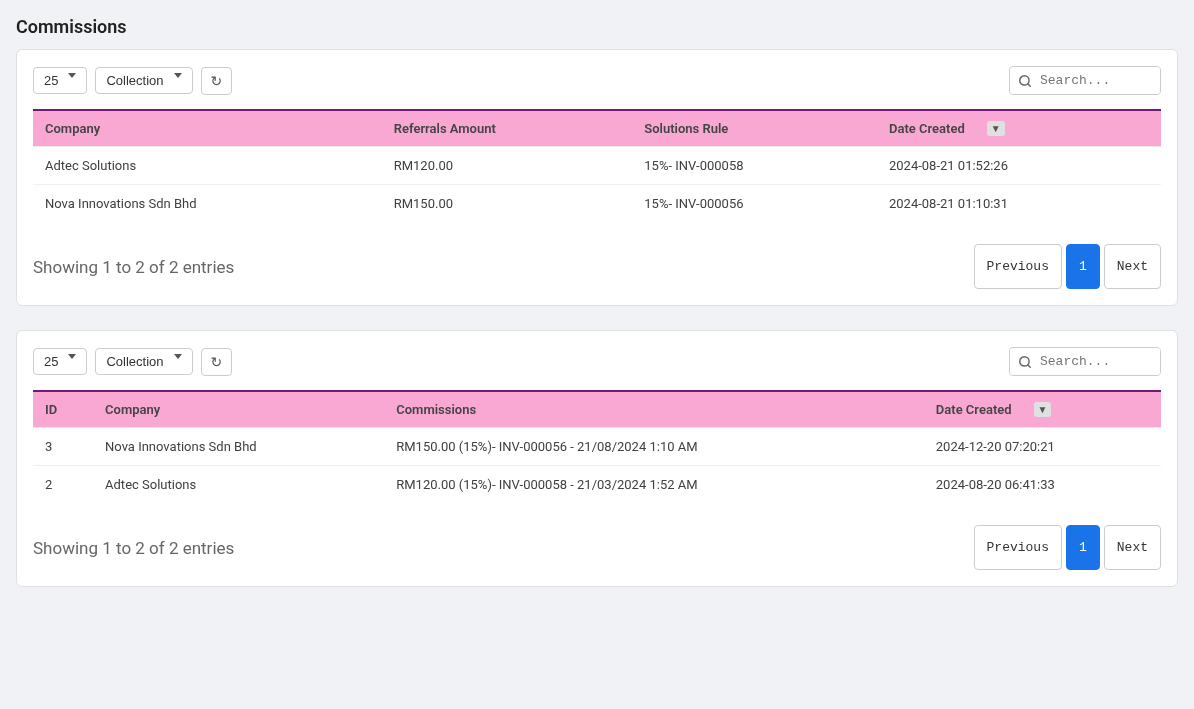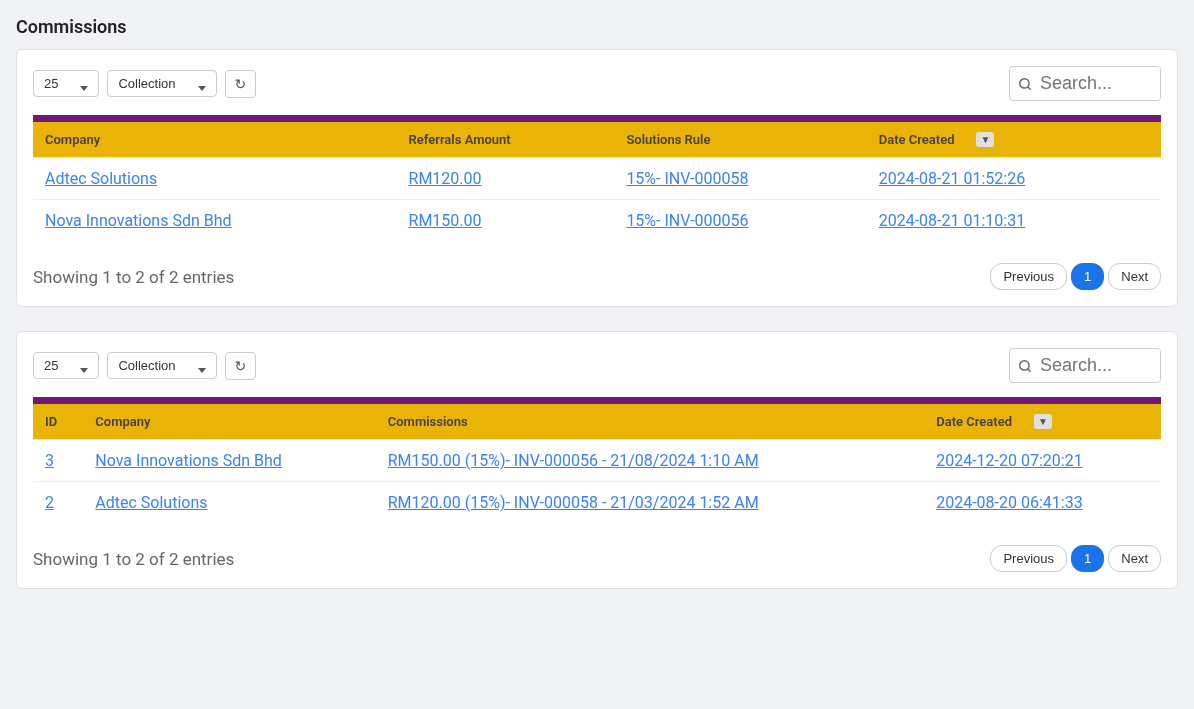--- a/index.html
+++ b/index.html
@@ -29,22 +29,22 @@
       justify-content: space-between;
       margin-bottom: 14px;
     }
     .toolbar-left {
       display: flex;
       align-items: center;
       gap: 8px;
     }
     .select-btn {
       display: flex;
-      align-items: flex-end;
-      gap: 20px;
+      align-items: flex-start;
+      gap: 8px;
       border: 1px solid #ccc;
       border-radius: 4px;
       padding: 5px 10px;
       background: #fff;
       cursor: pointer;
       font-size: 13px;
       color: #333;
     }
     .refresh-btn {
       border: 1px solid #ccc;
@@ -69,48 +69,48 @@
       border: none;
       cursor: pointer;
       color: #555;
       display: flex;
       align-items: center;
     }
     .search-input {
       border: none;
       outline: none;
       padding: 6px 8px 6px 0;
-      font-size: 18px;
+      font-size: 13px;
       color: #999;
       width: 120px;
       background: #fff;
+      font-family: Liberation Mono, monospace;
     }
     table {
       width: 100%;
       border-collapse: collapse;
     }
     thead tr {
-      background: #eab308;
-      border-top: 7px solid #701a75;
+      background: #f9a8d4;
+      border-top: 2px solid #701a75;
       border-bottom: 1px solid #e8e8e8;
     }
     th {
       text-align: left;
       padding: 10px 12px;
       font-weight: 600;
       font-size: 13px;
       color: #444;
       white-space: nowrap;
     }
     td {
       padding: 11px 12px;
       border-bottom: 1px solid #f0f0f0;
-      font-size: 16px;
-      color: #3b82f6;
-      text-decoration: underline;
+      font-size: 13px;
+      color: #404040;
     }
     tr:last-child td { border-bottom: none; }
     .th-sort {
       display: flex;
       align-items: center;
       gap: 22px;
     }
     .sort-icon {
       background: #e0e0e0;
       border-radius: 3px;
@@ -129,26 +129,27 @@
       font-size: 17px;
       color: #666;
     }
     .pagination {
       display: flex;
       align-items: center;
       gap: 4px;
     }
     .page-btn {
       border: 1px solid #ccc;
-      border-radius: 12px;
-      padding: 5px 12px;
+      border-radius: 4px;
+      padding: 14px 12px;
       background: #fff;
       cursor: pointer;
       font-size: 13px;
       color: #333;
+      font-family: Liberation Mono, monospace;
     }
     .page-btn.active {
       background: #1a73e8;
       color: #fff;
       border-color: #1a73e8;
     }
     .chevron-down {
       display: inline-block;
       width: 0;
       height: 0;

